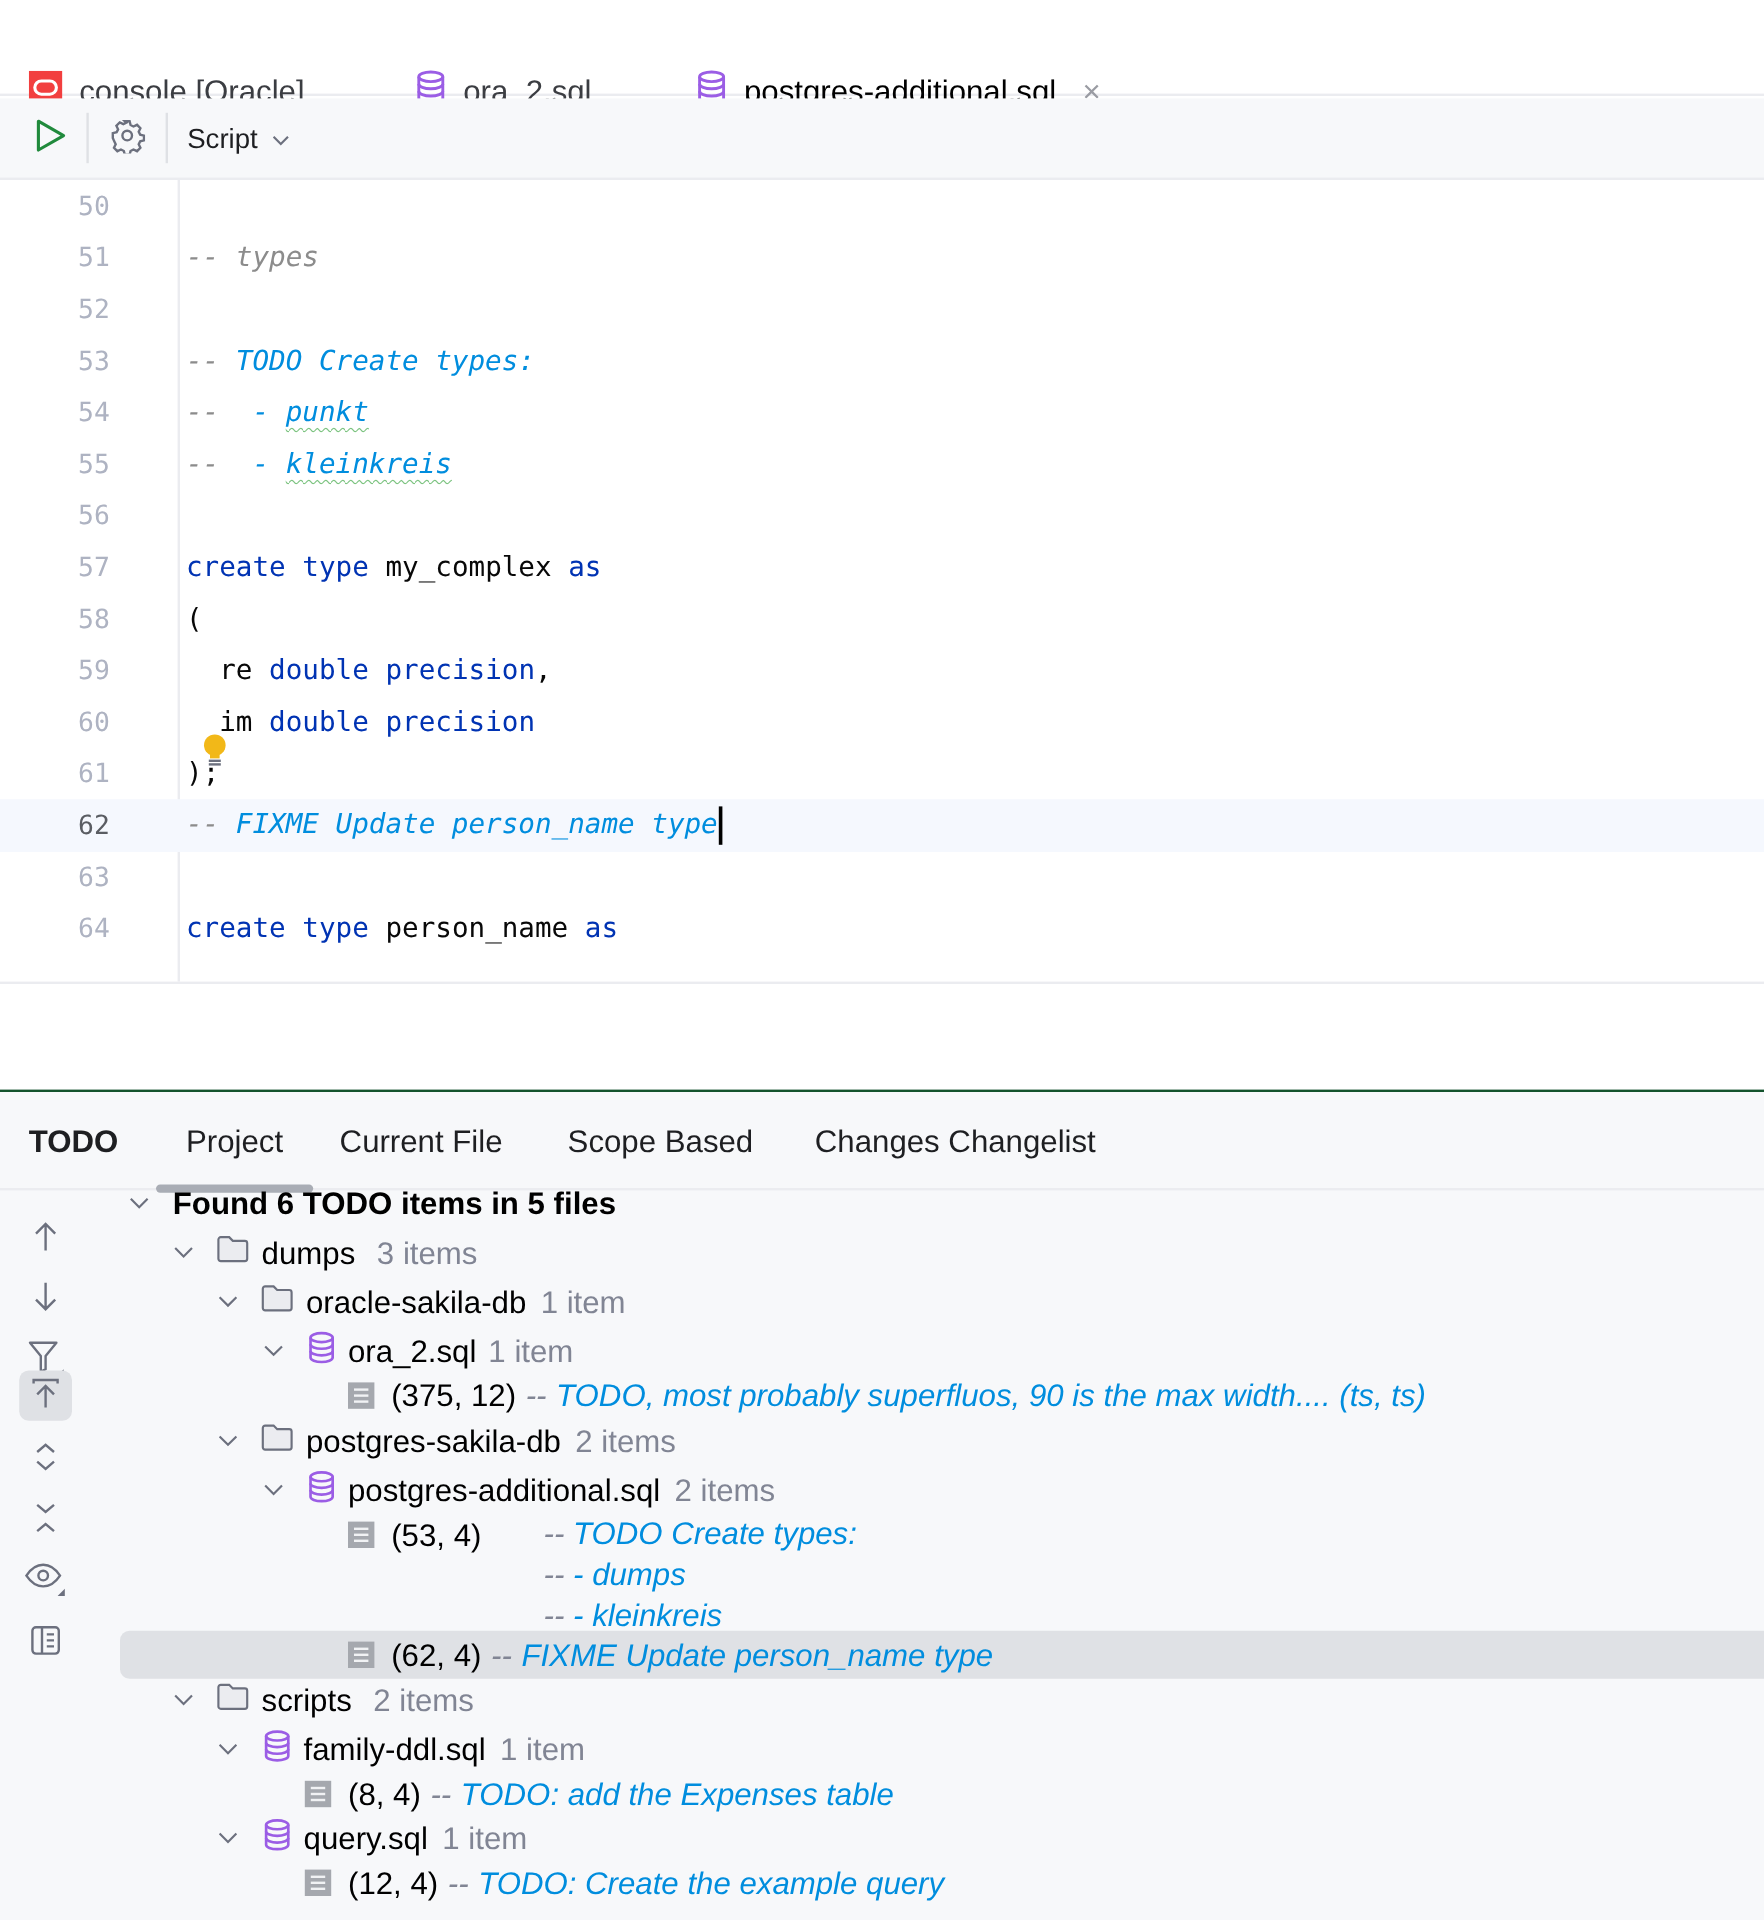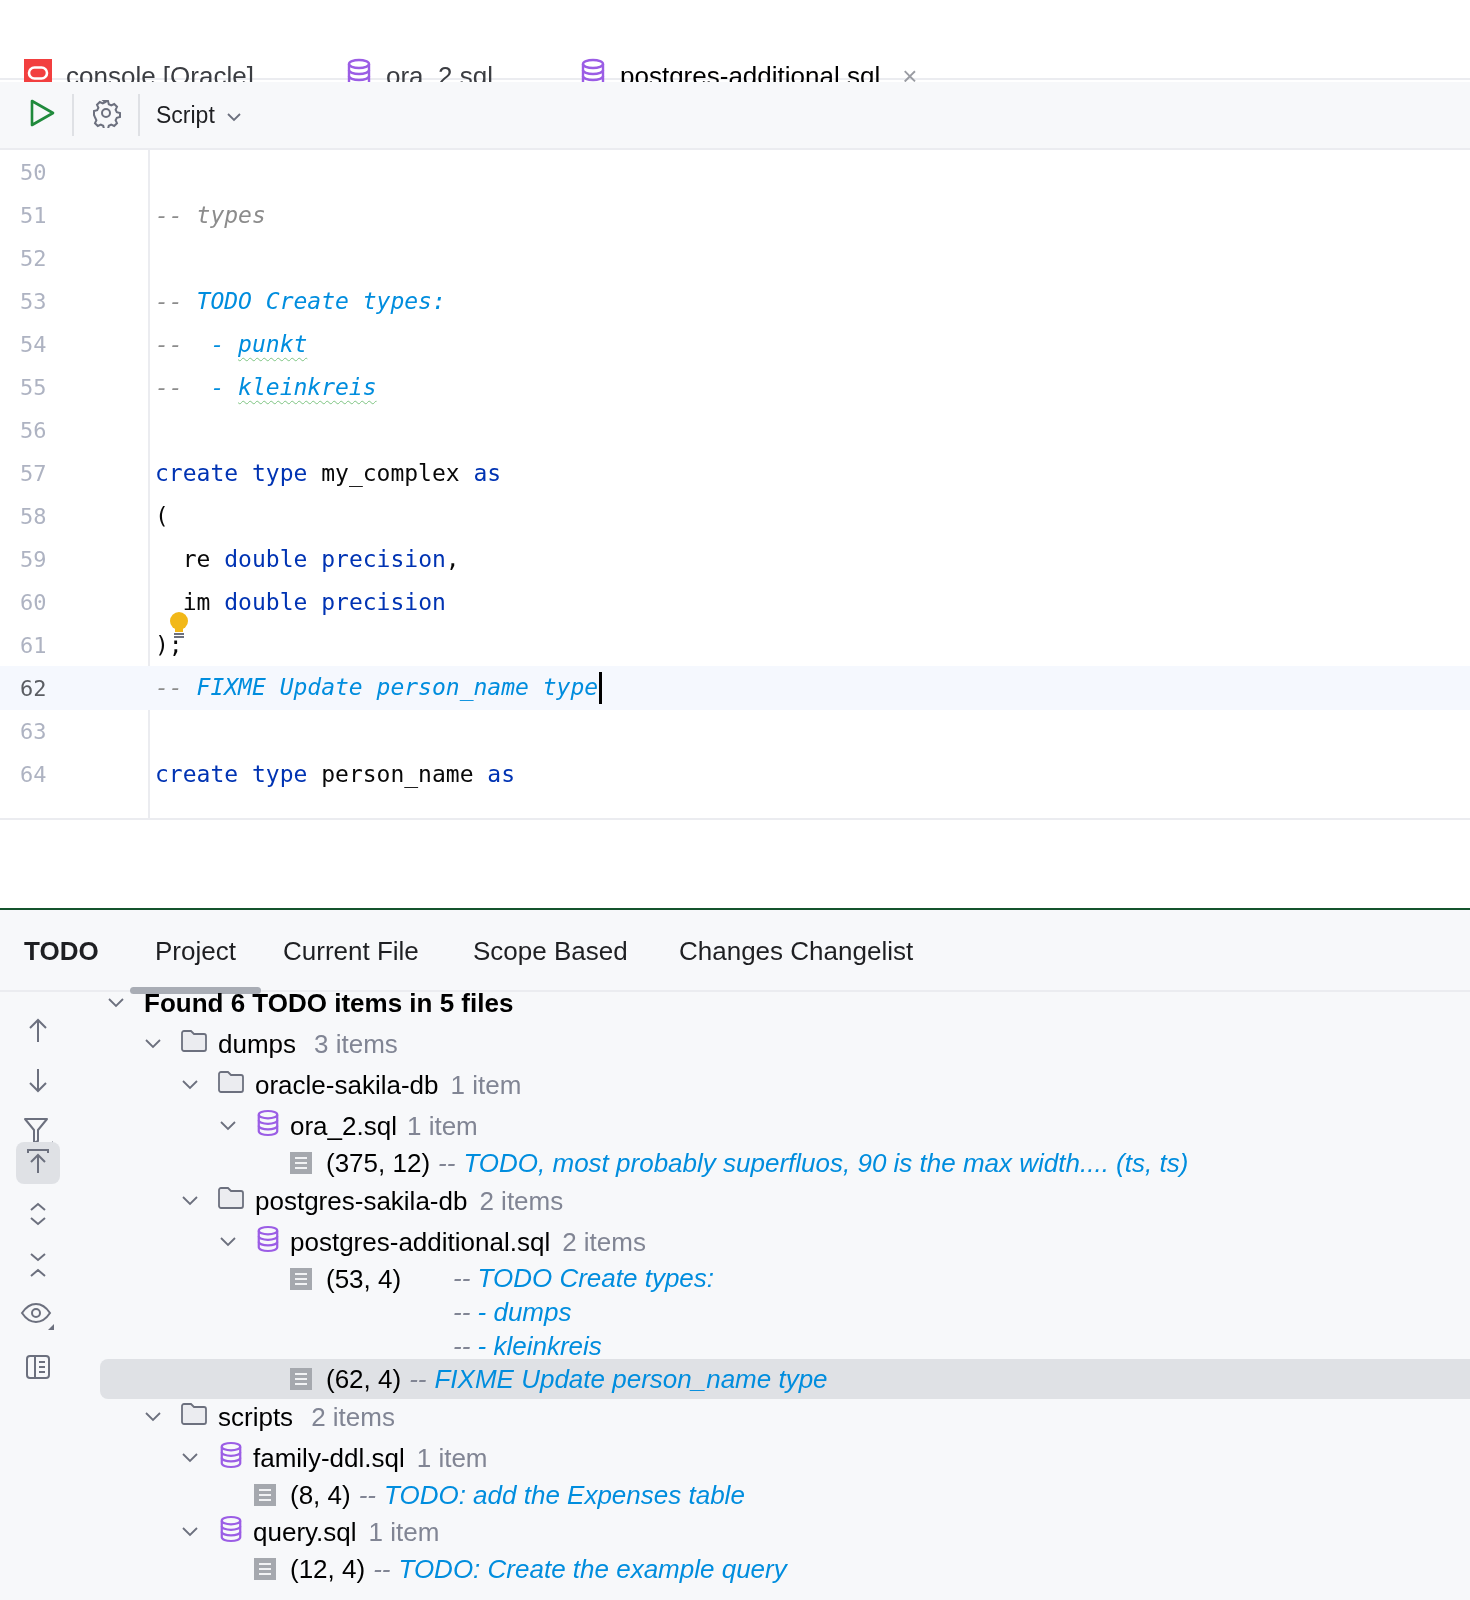--- a/index.html
+++ b/index.html
@@ -18,21 +18,21 @@
   .toolbar { position: absolute; left: 0; top: 82px; width: 1470px; height: 68px; background: #f7f8fa; border-bottom: 2px solid #ebecf0; display: flex; align-items: center; }
   .tb-btn { display: flex; align-items: center; justify-content: center; height: 48px; }
   .tb-sep { width: 2px; height: 42px; background: #dfe1e5; margin: 0 14px; }
   .script-sel { font-size: 23px; color: #1e1f22; display: flex; align-items: center; gap: 10px; padding-left: 6px; }
 
   
   .editor { position: absolute; left: 0; top: 150px; width: 1470px; height: 670px; background: #fff; border-bottom: 2px solid #ebecf0; }
   .gutter-line { position: absolute; left: 148px; top: 0; width: 2px; height: 668px; background: #ebecf0; }
   .code-line { position: absolute; left: 0; width: 1470px; height: 44px; display: flex; align-items: center; }
   .code-line.current { background: #f5f8fe; }
-  .ln { width: 148px; padding-left: 20px; font-family: "DejaVu Sans Mono", monospace; font-size: 22px; color: #aeb3c2; }
+  .ln { width: 148px; padding-left: 65px; font-family: "DejaVu Sans Mono", monospace; font-size: 22px; color: #aeb3c2; }
   .code-line.current .ln { color: #5a5d63; }
   .code { position: absolute; left: 155px; font-family: "DejaVu Sans Mono", monospace; font-size: 23px; white-space: pre; color: #080808; }
   .kw { color: #0033b3; }
   .cmt { color: #8c8c8c; font-style: italic; }
   .todo { color: #008dde; font-style: italic; }
   .dash { color: #8c8c8c; font-style: italic; }
   .squig { text-decoration: underline wavy #7ec482; text-underline-offset: 5px; text-decoration-thickness: 1px; }
   .caret { display: inline-block; width: 3px; height: 32px; background: #000; vertical-align: middle; margin-left: 1px; }
   .bulb { position: absolute; left: 168px; top: -12px; }
 

